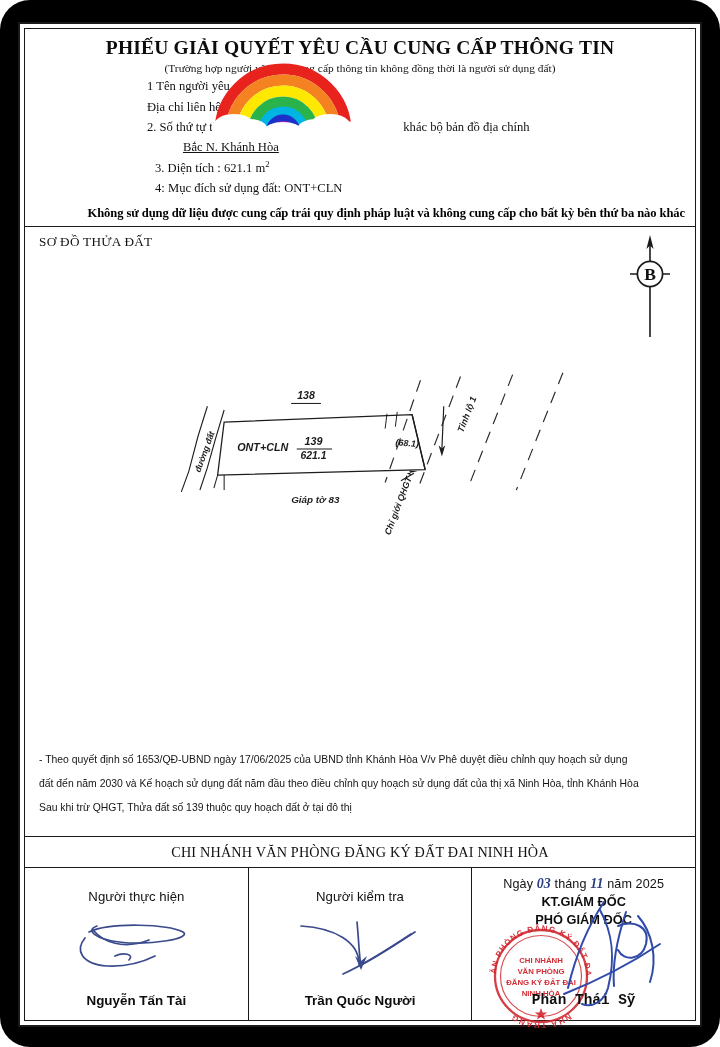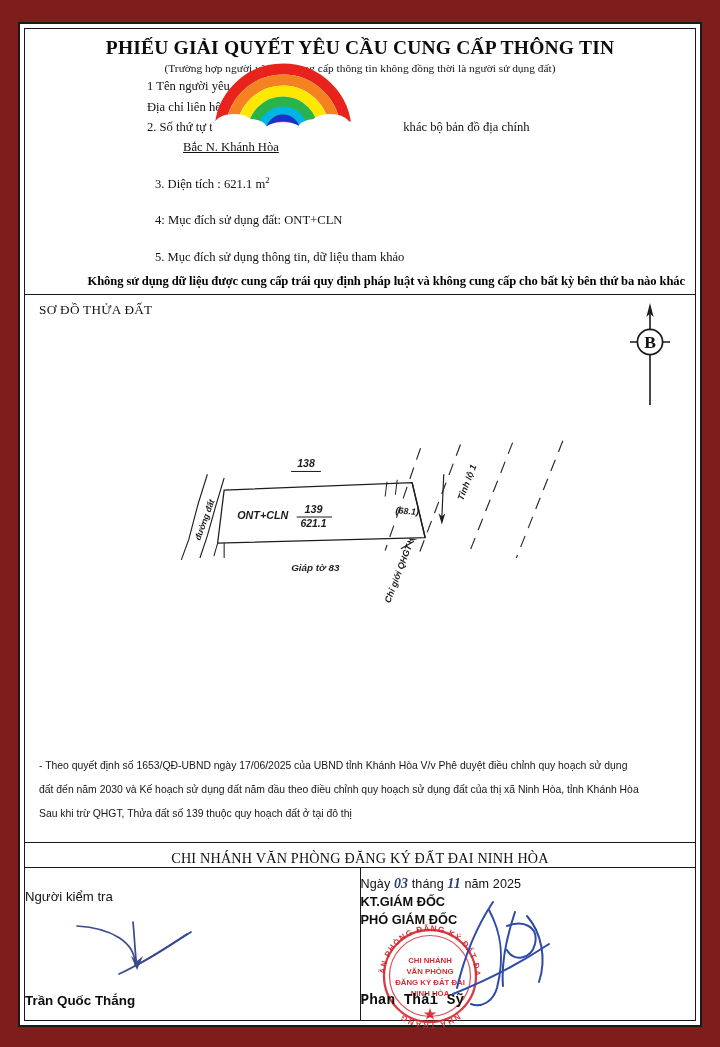--- a/index.html
+++ b/index.html
@@ -5,21 +5,22 @@
   * { box-sizing: border-box; margin: 0; padding: 0; }
   html, body {
     width: 720px; height: 1047px;
     background: #ffffff;
     font-family: "Liberation Serif", "DejaVu Serif", serif;
     overflow: hidden;
   }
   #page {
     position: relative;
     width: 720px; height: 1047px;
-    background: #7f1d1d;
+    background: #000000;
+    border-radius: 30px;
   }
 
   
   .doc-frame {
     position: absolute;
     left: 18px; top: 22px;
     width: 684px; height: 1005px;
     border: 2px solid #1a1a1a;
     background: #ffffff;
   }
@@ -55,21 +56,21 @@
     line-height: 1.2;
   }
   .hdr-line {
     font-size: 12.6px;
     color: #111;
     line-height: 1.62;
     padding-left: 112px;
     white-space: nowrap;
   }
   .hdr-line.indent2 { padding-left: 148px; text-decoration: underline; }
-  .hdr-line.indent3 { padding-left: 120px; margin-top: 16px; }
+  .hdr-line.indent3 { padding-left: 120px; }
   .hdr-line sup { font-size: 8.6px; vertical-align: super; }
   .warning-line {
     text-align: right;
     font-size: 12.6px;
     font-weight: bold;
     color: #000;
     margin-top: 7px;
     white-space: nowrap;
     letter-spacing: -.1px;
   }
@@ -121,39 +122,39 @@
     margin-bottom: 8px;
     white-space: nowrap;
   }
   .note-line.gap { margin-top: 6px; }
 
   
   .office-band {
     flex: 0 0 auto;
     border-bottom: 1.5px solid #1a1a1a;
     text-align: center;
-    padding: 7px 0 0 0;
+    padding: 7px 0 6px 0;
     font-size: 14.2px;
     color: #101010;
     letter-spacing: .2px;
     white-space: nowrap;
   }
 
   
   .sign-row {
     flex: 0 0 152px;
     display: flex;
   }
   .sign-cell {
     position: relative;
     flex: 1 1 0;
     border-right: 1.5px solid #1a1a1a;
     display: flex;
     flex-direction: column;
-    align-items: flex-start;
+    align-items: center;
   }
   .sign-cell:last-child { border-right: none; }
   .sign-role {
     font-family: "Liberation Sans", "DejaVu Sans", sans-serif;
     font-size: 13.2px;
     color: #111;
     margin-top: 21px;
     white-space: nowrap;
   }
   .sign-name {
@@ -216,21 +217,20 @@
           <span style="display:inline-block;width:70px"></span>
           <span>Tờ bả</span>
           <span style="display:inline-block;width:60px"></span>
           <span>khác bộ bản đồ địa chính</span>
         </div>
         <div class="hdr-line indent2">Bắc N.                          Khánh Hòa</div>
         <div class="hdr-line indent3">
           <span>3. Diện tích : 621.1  m</span><sup>2</sup>
         </div>
         <div class="hdr-line indent3">4: Mục đích sử dụng đất: ONT+CLN</div>
-        <div class="hdr-line indent3">5. Mục đích sử dụng thông tin, dữ liệu  tham khảo</div>
 
         <div class="warning-line">Không sử dụng dữ liệu được cung cấp trái quy định pháp luật và không cung cấp cho bất kỳ bên thứ ba nào khác</div>
       </div>
 
       <div class="diagram-sec">
         <div class="sec-caption">SƠ ĐỒ THỬA ĐẤT</div>
 
         <svg class="compass" viewBox="0 0 46 104">
           <line x1="23" y1="104" x2="23" y2="8" stroke="#1a1a1a" stroke-width="1.6"></line>
           <polygon points="23,2 19.4,16 23,12.6 26.6,16" fill="#1a1a1a"></polygon>
@@ -298,33 +298,45 @@
           <div class="note-line">- Theo quyết định số 1653/QĐ-UBND ngày 17/06/2025 của UBND tỉnh Khánh Hòa V/v Phê  duyệt điều chỉnh quy hoạch sử dụng</div>
           <div class="note-line">đất đến năm 2030 và Kế hoạch sử dụng đất  năm đầu theo điều chỉnh quy hoạch  sử dụng đất của thị xã Ninh Hòa, tỉnh Khánh Hòa</div>
           <div class="note-line gap">Sau khi trừ QHGT,  Thửa đất số 139 thuộc quy hoạch đất ở tại đô thị</div>
         </div>
       </div>
 
       <div class="office-band">CHI NHÁNH VĂN PHÒNG ĐĂNG KÝ ĐẤT ĐAI NINH HÒA</div>
 
       <div class="sign-row">
 
+        <div class="sign-cell">
+          <div class="sign-role">Người thực hiện</div>
+          <svg class="sig-svg" style="left:38px; top:42px; width:140px; height:66px;" viewBox="0 0 140 66">
+            <g fill="none" stroke="#3a4a8c" stroke-width="1.7" stroke-linecap="round">
+              <path d="M 26 22 C 48 12, 104 14, 120 22 C 130 28, 88 36, 56 32 C 32 29, 22 20, 34 16"></path>
+              <path d="M 30 20 C 40 32, 60 40, 86 30"></path>
+              <path d="M 22 28 C 12 40, 18 54, 44 56 C 66 57, 84 50, 92 46"></path>
+              <path d="M 52 46 C 60 42, 72 44, 66 50"></path>
+            </g>
+          </svg>
+          <div class="sign-name">Nguyễn Tấn Tài</div>
+        </div>
 
         <div class="sign-cell">
           <div class="sign-role">Người kiểm tra</div>
           <svg class="sig-svg" style="left:34px; top:44px; width:150px; height:64px;" viewBox="0 0 150 64">
             <g fill="none" stroke="#3a4a8c" stroke-width="1.7" stroke-linecap="round">
               <path d="M 18 14 C 52 16, 76 30, 76 52"></path>
               <path d="M 74 10 C 76 30, 76 44, 78 54"></path>
               <polygon points="78,58 72,44 78,49 84,44" fill="#3a4a8c" stroke="none"></polygon>
               <path d="M 60 62 C 82 52, 110 34, 128 22"></path>
               <path d="M 76 54 C 96 44, 116 30, 132 20"></path>
             </g>
           </svg>
-          <div class="sign-name">Trần Quốc Thắng</div>
+          <div class="sign-name">Trần Quốc Người</div>
         </div>
 
         <div class="sign-cell">
           <div class="date-line">
             <span>Ngày</span>
             <span class="hand-ink">03</span>
             <span>tháng</span>
             <span class="hand-ink">11</span>
             <span>năm  2025</span>
           </div>

